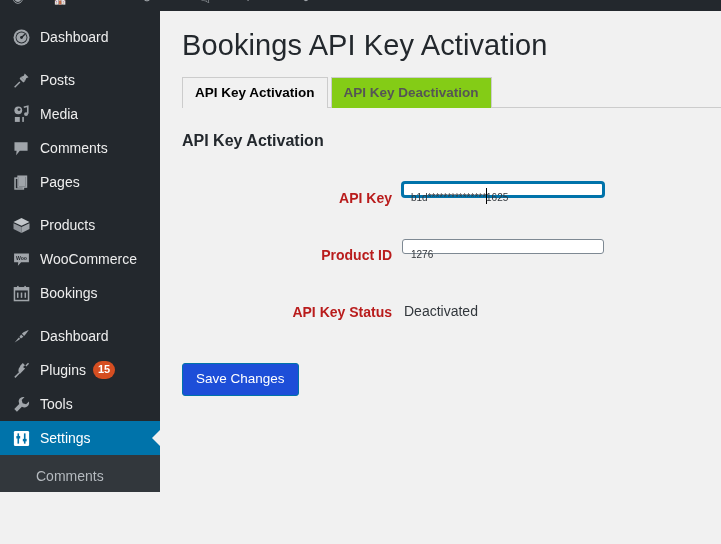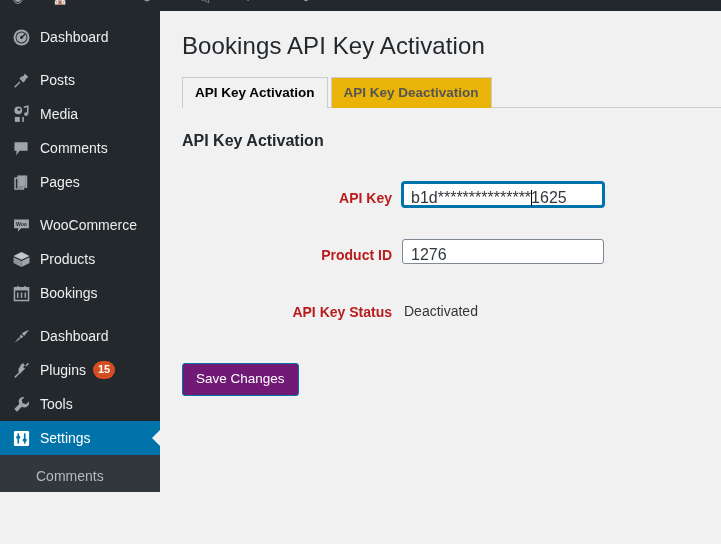--- a/index.html
+++ b/index.html
@@ -100,21 +100,21 @@
 
   
   #content {
     position: absolute;
     top: 11px; left: 160px;
     width: 561px; height: 533px;
     background: #f1f1f1;
     overflow: hidden;
   }
   #page-title {
-    font-size: 24px;
+    font-size: 29px;
     font-weight: 400;
     color: #23282d;
     line-height: 29px;
     padding: 20px 0 0 22px;
     letter-spacing: 0.1px;
   }
 
   
   #tabs {
     margin: 17px 0 0 22px;
@@ -144,21 +144,21 @@
     border-color: #ccc;
   }
   .tab.active::after {
     content: "";
     position: absolute;
     left: 0; right: 0; bottom: -1px;
     height: 1px;
     background: #f1f1f1;
   }
   .tab.inactive {
-    background: #eab308;
+    background: #84cc16;
     color: #555;
     font-weight: bold;
   }
 
   
   #section-heading {
     font-size: 16px;
     font-weight: bold;
     color: #23282d;
     padding: 23px 0 0 22px;
@@ -179,25 +179,25 @@
     color: #b91c1c;
     padding: 19px 10px 19px 0;
     line-height: 19px;
   }
   #form-table td {
     vertical-align: top;
     padding: 12px 0;
   }
   .field {
     width: 202px;
-    height: 25px;
+    height: 15px;
     border: 1px solid #7e8993;
     border-radius: 3px;
     background: #fff;
-    font-size: 16px;
+    font-size: 10px;
     color: #32373c;
     padding: 0 8px;
     line-height: 29px;
     font-family: "Liberation Sans", sans-serif;
     position: relative;
   }
   .field.focused {
     border: 2px solid #0073aa;
     box-shadow: 0 0 0 1px #0073aa;
     line-height: 27px;
@@ -216,21 +216,21 @@
     color: #32373c;
     line-height: 31px;
     padding-left: 2px;
   }
 
   
   #submit-row {
     padding: 22px 0 0 22px;
   }
   #save-button {
-    background: #701a75;
+    background: #1d4ed8;
     border: 1px solid #0073aa;
     color: #fff;
     font-size: 13.5px;
     font-weight: normal;
     line-height: 18px;
     padding: 6px 13px 7px;
     border-radius: 3px;
     cursor: pointer;
     font-family: "Liberation Sans", sans-serif;
   }
@@ -309,36 +309,36 @@
           <rect x="7.2" y="4.2" width="7.2" height="9.8" fill="#a0a5aa"></rect>
         </svg>
     </span>
     <span class="mi-label">Pages</span>
   </div>
   <div class="menu-sep"></div>
 
   <div class="menu-item">
     <span class="mi-icon">
       <svg width="19" height="19" viewBox="0 0 20 20">
-          <path d="M2.2 3.6 H17.8 V13 H9.6 L6.2 16.6 L6.6 13 H2.2 z" fill="#a0a5aa"></path>
-          <text x="10" y="10.3" font-size="5.4" font-family="Liberation Sans, sans-serif" font-weight="bold" fill="#23282d" text-anchor="middle">Woo</text>
-        </svg>
-    </span>
-    <span class="mi-label">WooCommerce</span>
-  </div>
-
-  <div class="menu-item">
-    <span class="mi-icon">
-      <svg width="19" height="19" viewBox="0 0 20 20">
           <path d="M10 2.2 L18.4 6.2 L10 10.2 L1.6 6.2z" fill="#c3c7cb"></path>
           <path d="M1.6 7.6 L10 11.6 V17.8 L1.6 13.8z" fill="#8f949a"></path>
           <path d="M18.4 7.6 L10 11.6 V17.8 L18.4 13.8z" fill="#a0a5aa"></path>
         </svg>
     </span>
     <span class="mi-label">Products</span>
+  </div>
+
+  <div class="menu-item">
+    <span class="mi-icon">
+      <svg width="19" height="19" viewBox="0 0 20 20">
+          <path d="M2.2 3.6 H17.8 V13 H9.6 L6.2 16.6 L6.6 13 H2.2 z" fill="#a0a5aa"></path>
+          <text x="10" y="10.3" font-size="5.4" font-family="Liberation Sans, sans-serif" font-weight="bold" fill="#23282d" text-anchor="middle">Woo</text>
+        </svg>
+    </span>
+    <span class="mi-label">WooCommerce</span>
   </div>
 
   <div class="menu-item">
     <span class="mi-icon">
       <svg width="19" height="19" viewBox="0 0 20 20">
           <rect x="2.6" y="4" width="14.8" height="13.4" fill="none" stroke="#a0a5aa" stroke-width="1.6"></rect>
           <rect x="2.6" y="4" width="14.8" height="2.8" fill="#a0a5aa"></rect>
           <rect x="5.4" y="2" width="1.6" height="3.2" fill="#a0a5aa"></rect>
           <rect x="13" y="2" width="1.6" height="3.2" fill="#a0a5aa"></rect>
           <rect x="5.2" y="9" width="1.6" height="5.6" fill="#a0a5aa"></rect>

